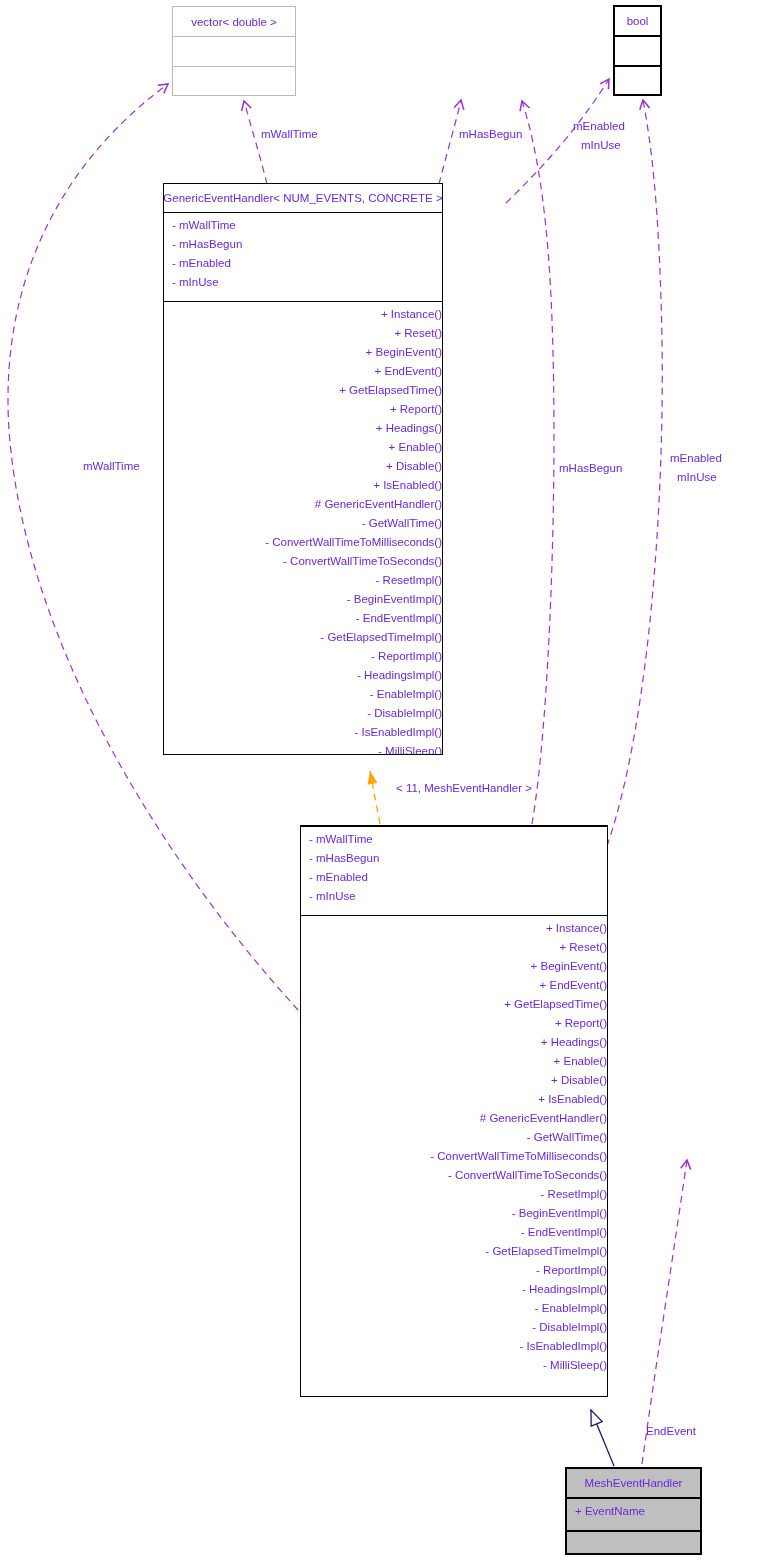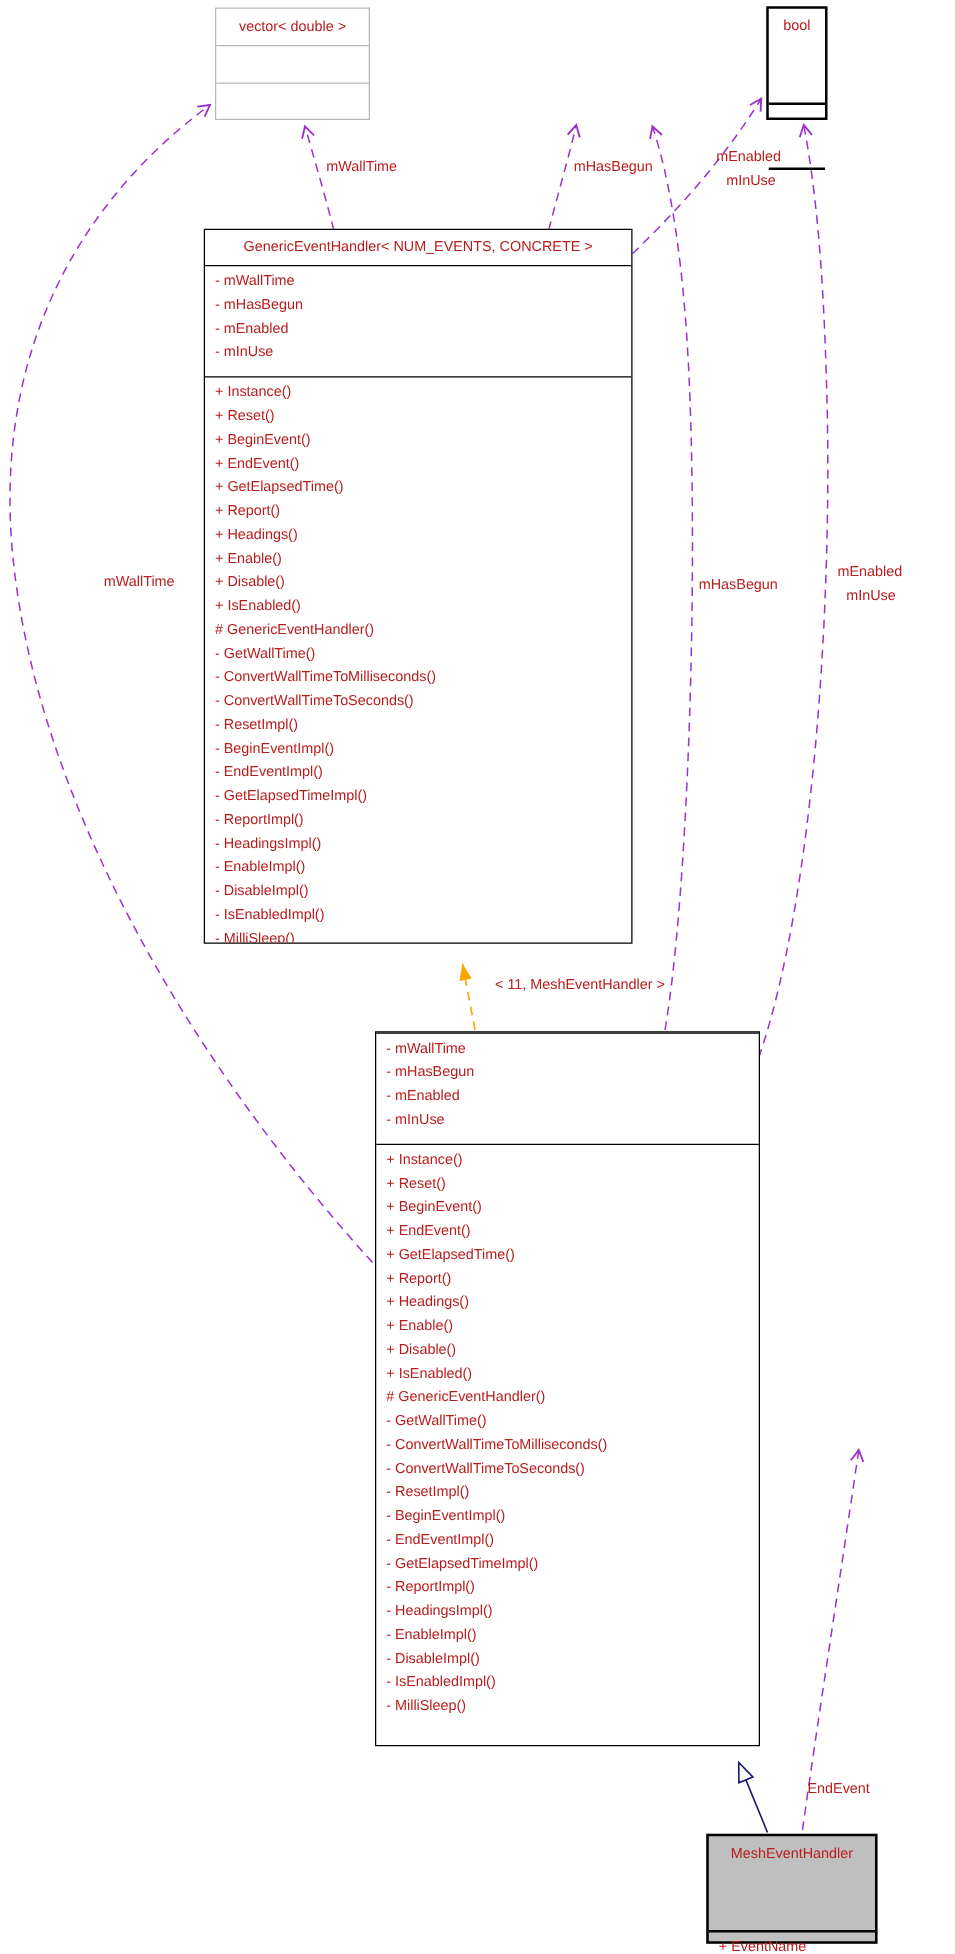--- a/index.html
+++ b/index.html
@@ -1,50 +1,50 @@
 <!DOCTYPE html>
 <html><head>
 <meta charset="utf-8">
 <style>
   html,body{margin:0;padding:0;background:#ffffff;}
   #canvas{
     position:relative;
     width:764px;height:1563px;
     background:#ffffff;
     font-family:"Liberation Sans","DejaVu Sans",sans-serif;
-    color:#b91c1c;
+    color:#6d28d9;
     overflow:hidden;
   }
   #edges{position:absolute;left:0;top:0;width:764px;height:1563px;}
   .uml-box{
     position:absolute;
     box-sizing:border-box;
     background:#ffffff;
     border:1px solid #000;
     display:flex;
     flex-direction:column;
     font-size:11.5px;
   }
   .uml-box.ext{border-color:#b9b9b9;}
   .uml-box.ext .uml-sec{border-top:1px solid #b9b9b9;}
-  .uml-box.thick{border-width:2px;gap:47px;}
+  .uml-box.thick{border-width:2px;}
   .uml-box.thick .uml-sec{border-top-width:2px;}
   .uml-box.hl{background:#bfbfbf;}
   .uml-title{
     display:flex;align-items:center;justify-content:center;
     white-space:nowrap;
     flex:0 0 auto;
   }
   .uml-sec{
     border-top:1px solid #000;
     padding:3px 0 0 0;
     overflow:hidden;
     flex:0 0 auto;
   }
-  .uml-sec.grow{flex:1 1 auto;}
+  .uml-sec.grow{flex:1 1 auto;text-align:right;}
   .member{
     line-height:19px;
     padding-left:8px;
     white-space:nowrap;
   }
   .edge-label{
     position:absolute;
     font-size:11.5px;
     line-height:14px;
     white-space:nowrap;
@@ -87,21 +87,21 @@
     <div class="uml-sec grow"></div>
   </div>
 
 
   <div class="uml-box thick" style="left:613px;top:5px;width:49px;height:91px">
     <div class="uml-title" style="height:28px">bool</div>
     <div class="uml-sec grow"></div>
     <div class="uml-sec grow"></div>
   </div>
 
-  <div class="uml-box" style="left:163px;top:183px;width:343px;height:572px">
+  <div class="uml-box" style="left:163px;top:183px;width:280px;height:572px">
     <div class="uml-title" style="height:28px">GenericEventHandler&lt; NUM_EVENTS, CONCRETE &gt;</div>
     <div class="uml-sec" style="height:85px">
         <div class="member">- mWallTime</div>
         <div class="member">- mHasBegun</div>
         <div class="member">- mEnabled</div>
         <div class="member">- mInUse</div>
       </div>
     <div class="uml-sec grow">
         <div class="member">+ Instance()</div>
         <div class="member">+ Reset()</div>

